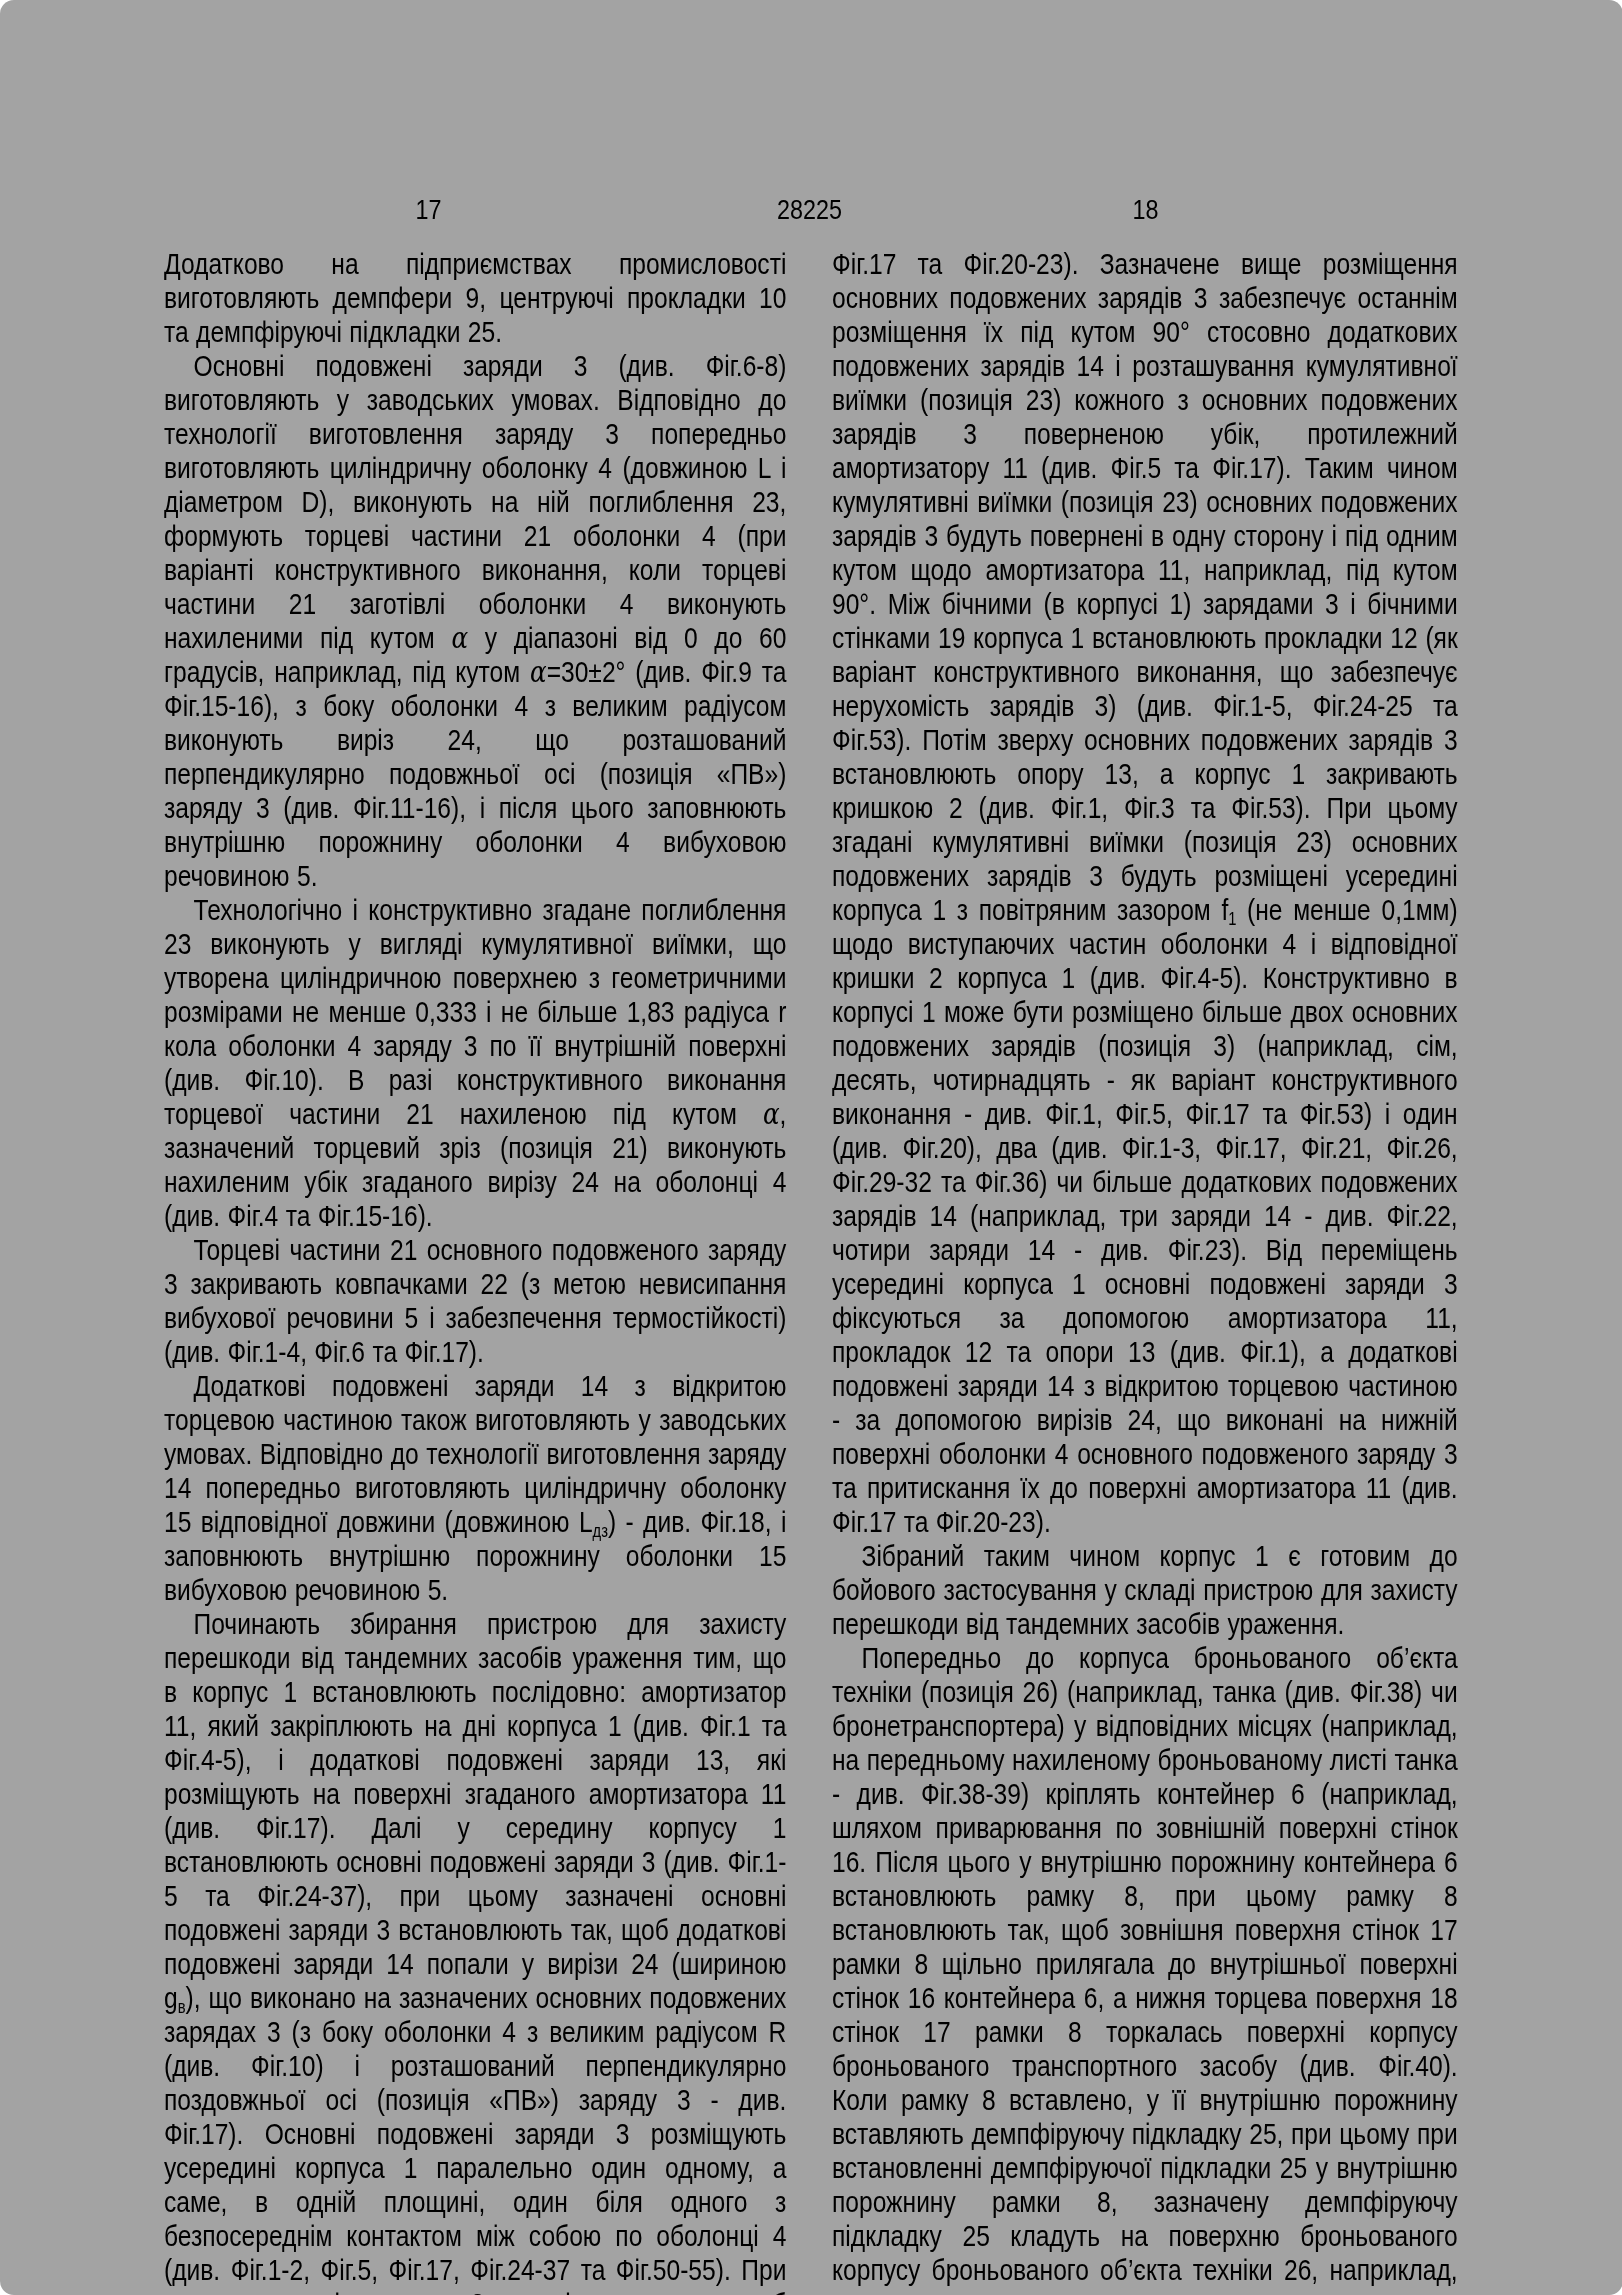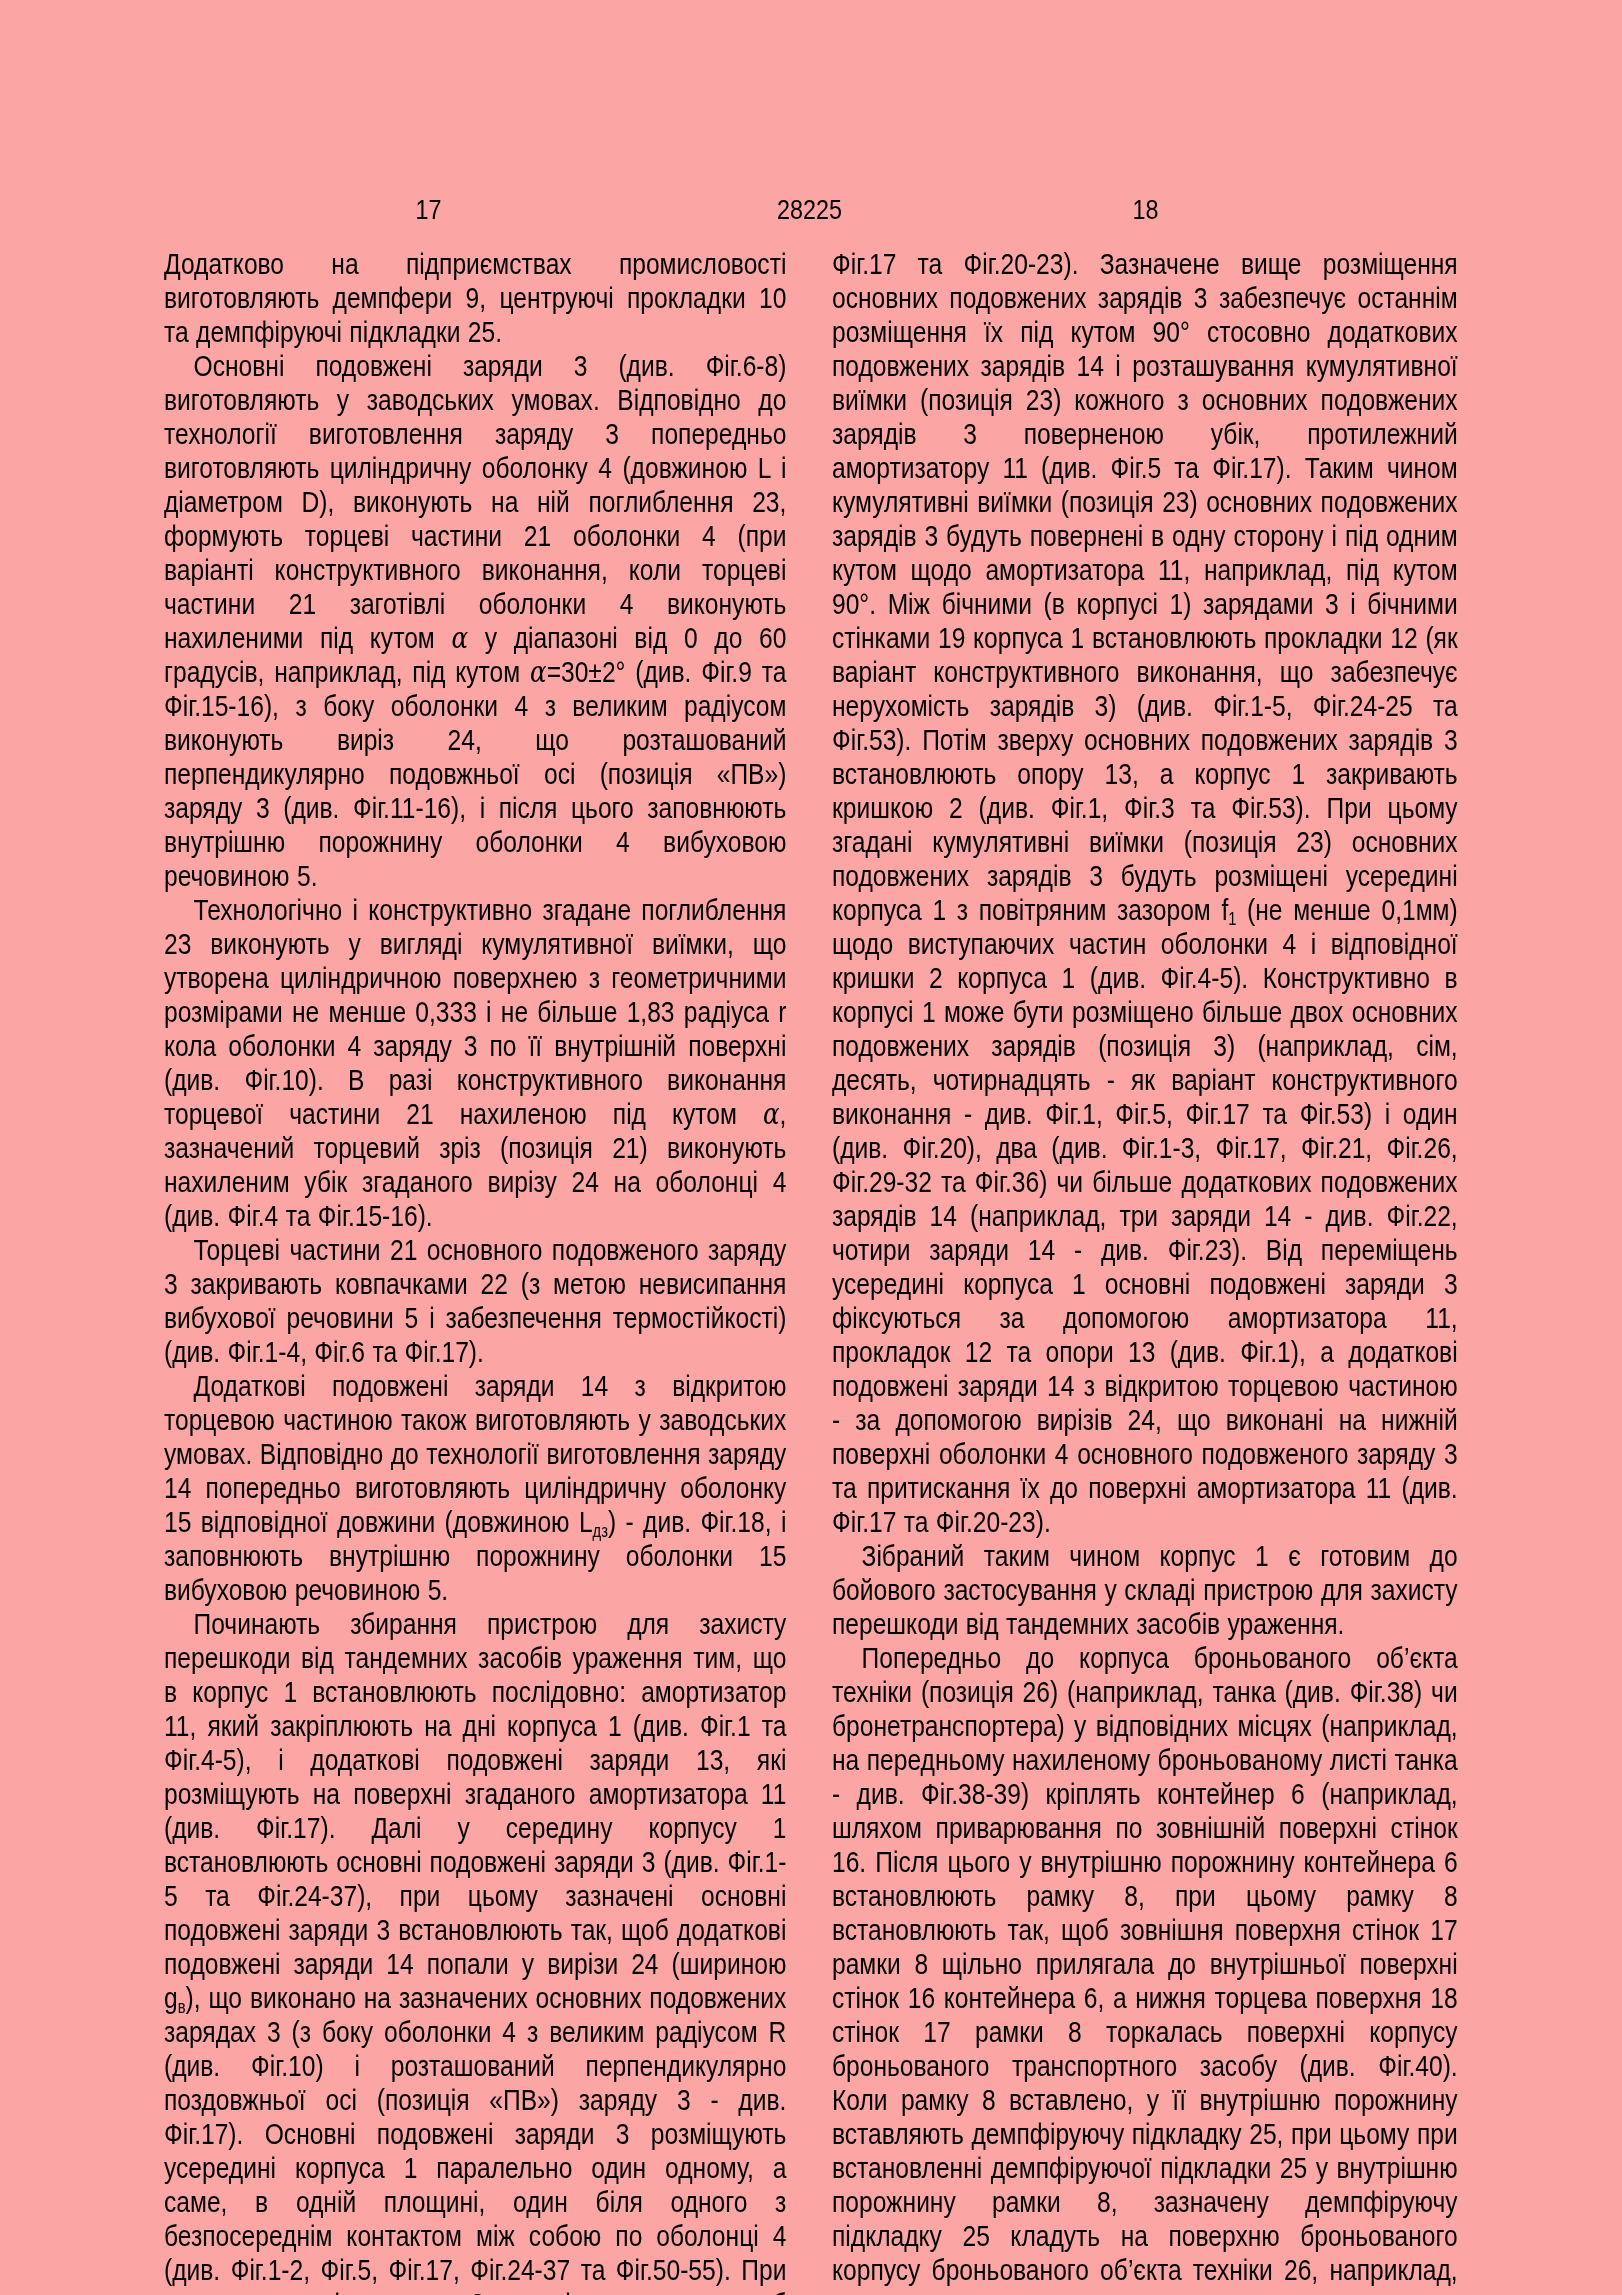--- a/index.html
+++ b/index.html
@@ -1,23 +1,24 @@
 <!DOCTYPE html>
 <html lang="uk" style="font-size:10.5px"><head>
 <meta charset="utf-8">
 <style>
   html, body { margin: 0; padding: 0; background: #ffffff; }
   .page {
     position: relative;
     width: 1623px;
     height: 2295px;
-    background: #fca5a5;
+    background: #a3a3a3;
     color: #000000;
     font-family: "Liberation Sans", sans-serif;
     overflow: hidden;
+    border-radius: 14px;
   }
   .hnum {
     position: absolute;
     top: 195px;
     font-size: 27.5px;
     line-height: 1.1;
     text-align: center;
     transform: scaleX(0.85);
     transform-origin: 50% 0;
     white-space: nowrap;

